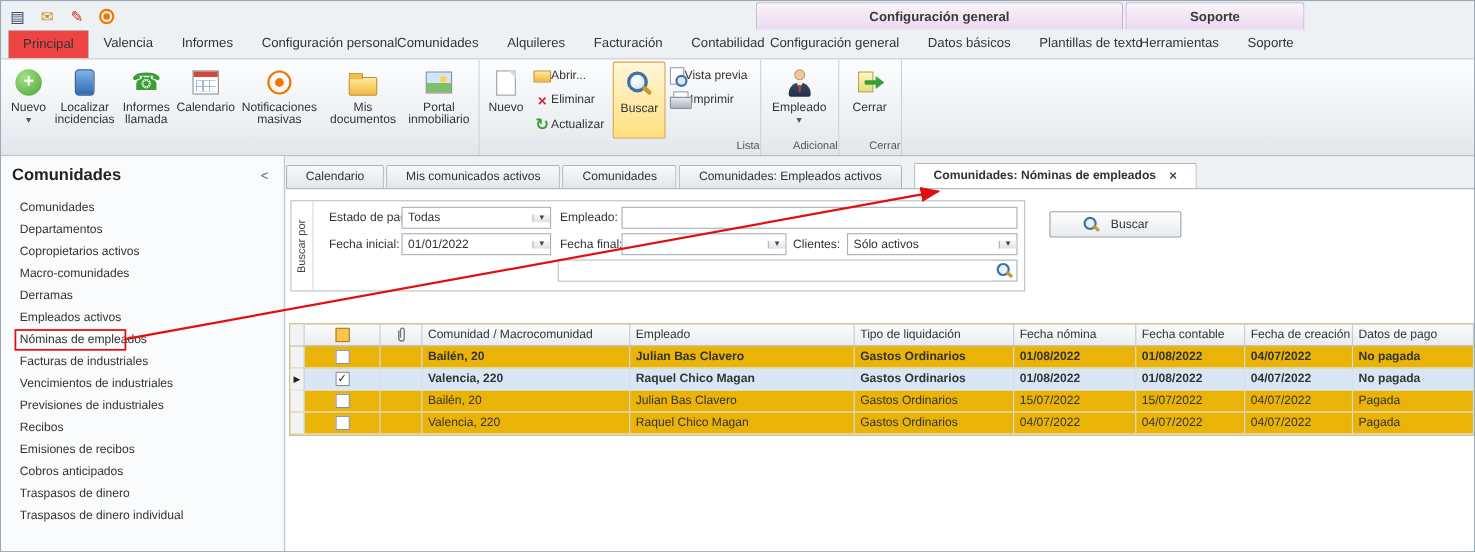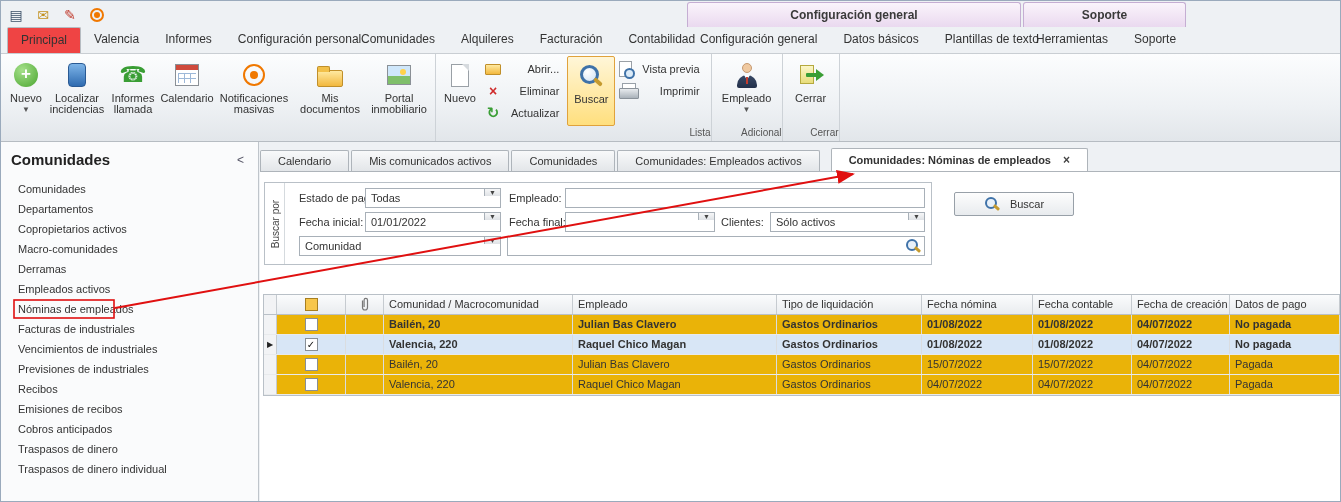--- a/index.html
+++ b/index.html
@@ -43,21 +43,21 @@
                  border-top:1px solid #c9ced3; border-bottom:1px solid #b6bcc2; display:flex; }
   .rgroup { display:flex; flex-direction:column; border-right:1px solid #cdd2d7; }
   .rgroup-content { flex:1; display:flex; align-items:stretch; padding:2px 3px 0; }
   .rgroup-label { height:15px; line-height:13px; text-align:right; font-size:10px; color:#555; }
   .bigbtn { display:flex; flex-direction:column; align-items:center; padding:4px 2px 2px;
             text-align:center; line-height:11px; font-size:11px; color:#333; border-radius:2px; }
   .bigbtn .bicon { height:30px; display:flex; align-items:center; justify-content:center; margin-bottom:3px; }
   .bigbtn .drop { font-size:8px; line-height:8px; color:#555; margin-top:2px; }
   .bigbtn.highlight { border:1px solid #e0a23c; background:linear-gradient(#fff6d8,#ffdf7e); }
   .smallstack { display:flex; flex-direction:column; gap:2px; padding-top:3px; }
-  .smallbtn { display:flex; align-items:center; gap:10px; height:20px; padding:0 8px 0 4px; font-size:11px; white-space:nowrap;justify-content:space-between; }
+  .smallbtn { display:flex; align-items:center; gap:0; height:20px; padding:0 8px 0 4px; font-size:11px; white-space:nowrap; }
   .w44{width:44px}.w58{width:58px}.w54{width:54px}.w80{width:80px}.w72{width:72px}.w66{width:66px}.w42{width:42px}.w48{width:48px}.w64{width:64px}.w50{width:50px}
 
   
   .ic-plusball { width:24px; height:24px; border-radius:50%; color:#fff; font-weight:bold; font-size:17px;
                  line-height:22px; text-align:center; background:radial-gradient(circle at 35% 30%,#a5e08a,#4aa52f); }
   .ic-blue { width:18px; height:24px; border-radius:4px; border:1px solid #2a5a94; background:linear-gradient(#7db4e8,#2f6bb0); }
   .ic-phone { color:#3a9e35; font-size:22px; line-height:22px; }
   .ic-cal { width:24px; height:22px; background:#fff; border:1px solid #8a9096; position:relative; }
   .ic-cal::before { content:""; position:absolute; top:0; left:0; right:0; height:5px; background:#cf4a3c; }
   .ic-cal::after { content:""; position:absolute; left:2px; right:2px; top:8px; bottom:2px;
@@ -125,21 +125,21 @@
   .dtab-close { font-weight:bold; color:#444; font-size:12px; }
 
   .panel { position:absolute; top:29px; left:0; right:0; bottom:0; background:#fff; border-top:1px solid #aeb4ba; }
 
   
   .filter-box { position:absolute; top:10px; left:4px; width:668px; height:83px; border:1px solid #b9c0c7; display:flex; background:#fff; }
   .filter-side { width:20px; border-right:1px solid #d5dade; position:relative; }
   .filter-side span { position:absolute; left:50%; top:50%; transform:translate(-50%,-50%) rotate(-90deg); font-size:10px; color:#444; white-space:nowrap; }
   .filter-fields { position:relative; flex:1; }
   .f-label { position:absolute; height:20px; line-height:20px; font-size:11px; color:#333; white-space:nowrap; }
-  .combo { position:absolute; height:20px; border:1px solid #a8b0b8; background:#fff; display:flex; align-items:flex-start; }
+  .combo { position:absolute; height:20px; border:1px solid #a8b0b8; background:#fff; display:flex; align-items:center; }
   .combo .val { flex:1; padding-left:5px; line-height:18px; overflow:hidden; white-space:nowrap; }
   .combo .cbtn { width:16px; border-left:1px solid #a8b0b8; background:linear-gradient(#f6f7f8,#dfe2e6);
                  display:flex; align-items:center; justify-content:center; font-size:7px; color:#444; }
   .tinput { position:absolute; height:20px; border:1px solid #a8b0b8; padding:0 4px; font-size:11px; font-family:inherit; color:#333; }
   .searchfield { position:absolute; height:20px; border:1px solid #a8b0b8; display:flex; background:#fff; }
   .searchfield input { flex:1; border:none; outline:none; padding:0 4px; font-size:11px; font-family:inherit; }
   .searchfield .magbtn { width:22px; display:flex; align-items:center; justify-content:center; }
 
   .search-btn { position:absolute; left:694px; top:20px; width:120px; height:24px; border:1px solid #98a0a8; border-radius:2px;
                 background:linear-gradient(#fdfdfd,#e8ebee); display:flex; align-items:center; justify-content:center; gap:10px; font-size:11px; color:#333; }
@@ -391,24 +391,20 @@
           <div class="combo" style="left:280px; top:29px; width:150px;">
             <span class="val"></span>
             <span class="cbtn">▼</span>
           </div>
           <span class="f-label" style="left:436px; top:29px;">Clientes:</span>
           <div class="combo" style="left:485px; top:29px; width:155px;">
             <span class="val">Sólo activos</span>
             <span class="cbtn">▼</span>
           </div>
 
-          <div class="combo" style="left:14px; top:53px; width:202px;">
-            <span class="val">Comunidad</span>
-            <span class="cbtn">▼</span>
-          </div>
           <div class="searchfield" style="left:222px; top:53px; width:418px;">
             <input value="" style="">
             <span class="magbtn">
                 <span class="ic-mag-sm"></span>
               </span>
           </div>
         </div>
       </div>
 
       <div class="search-btn">

